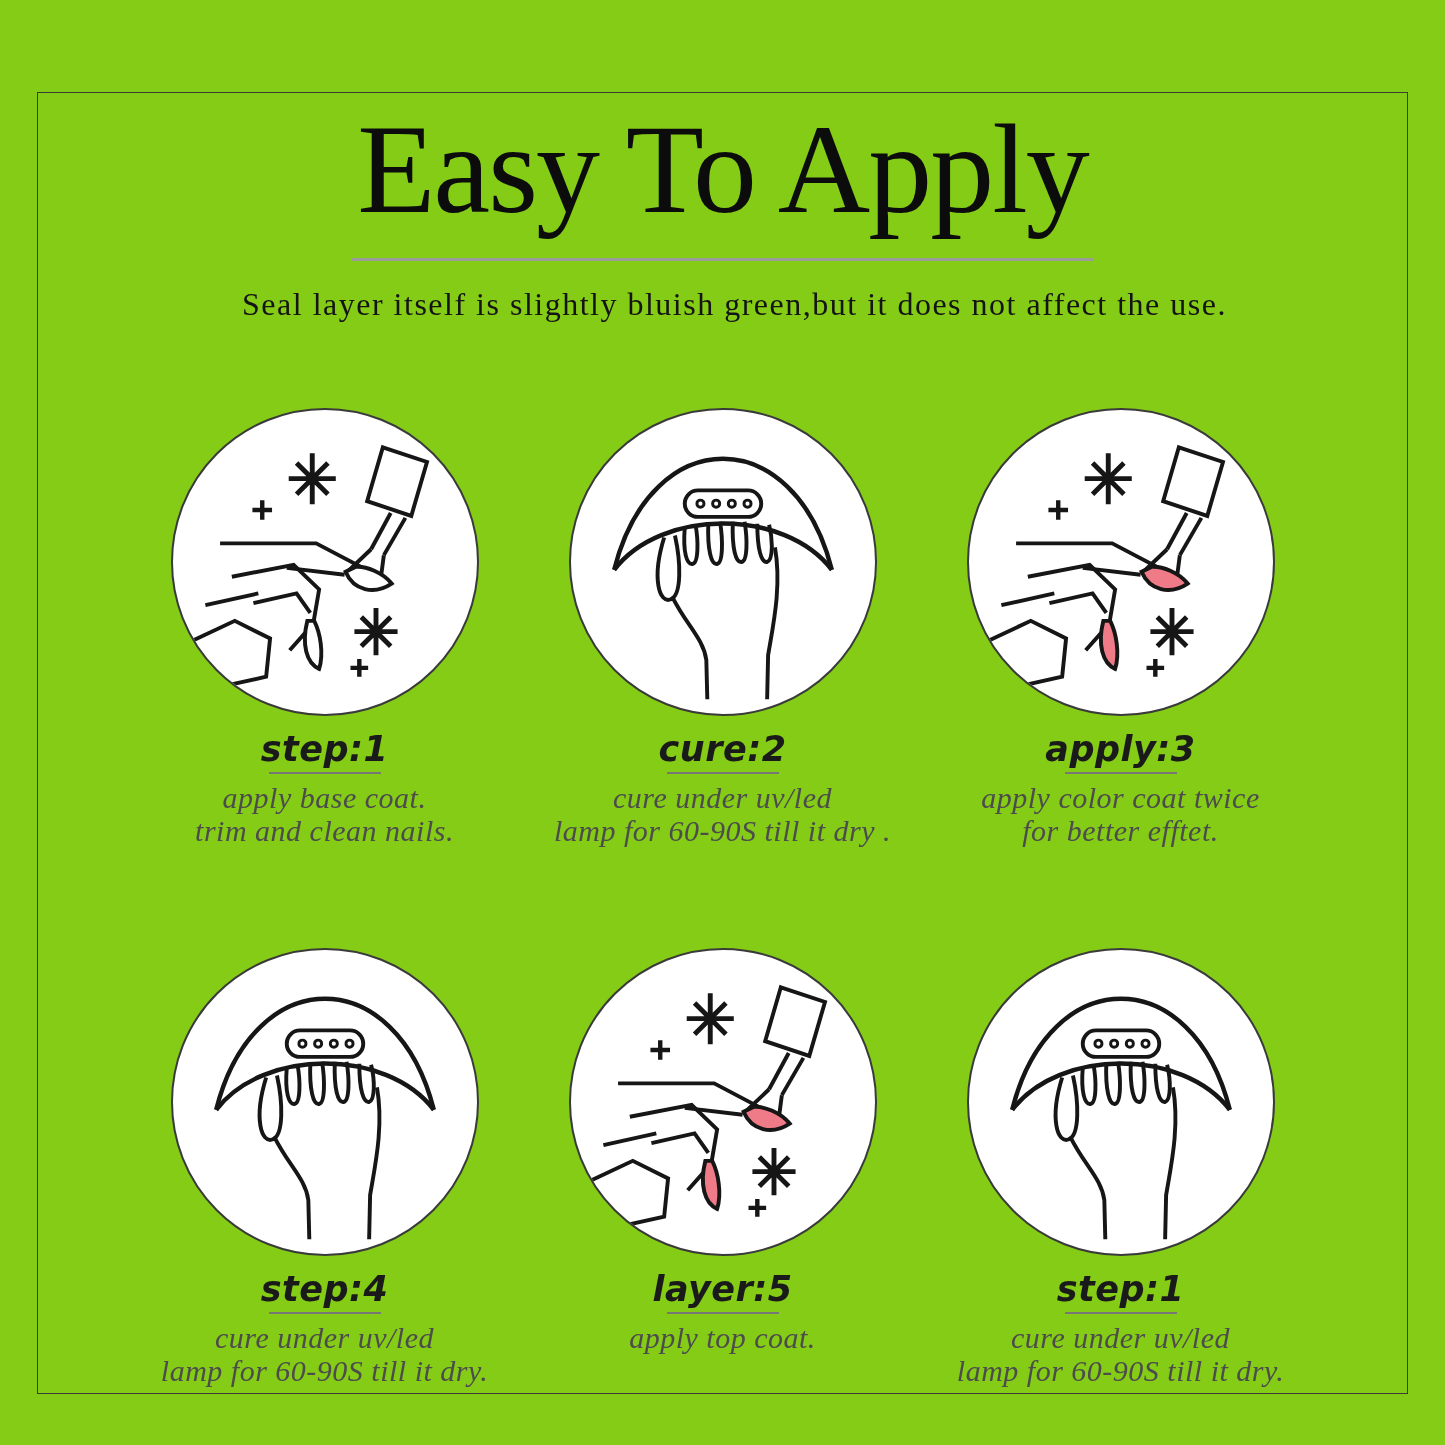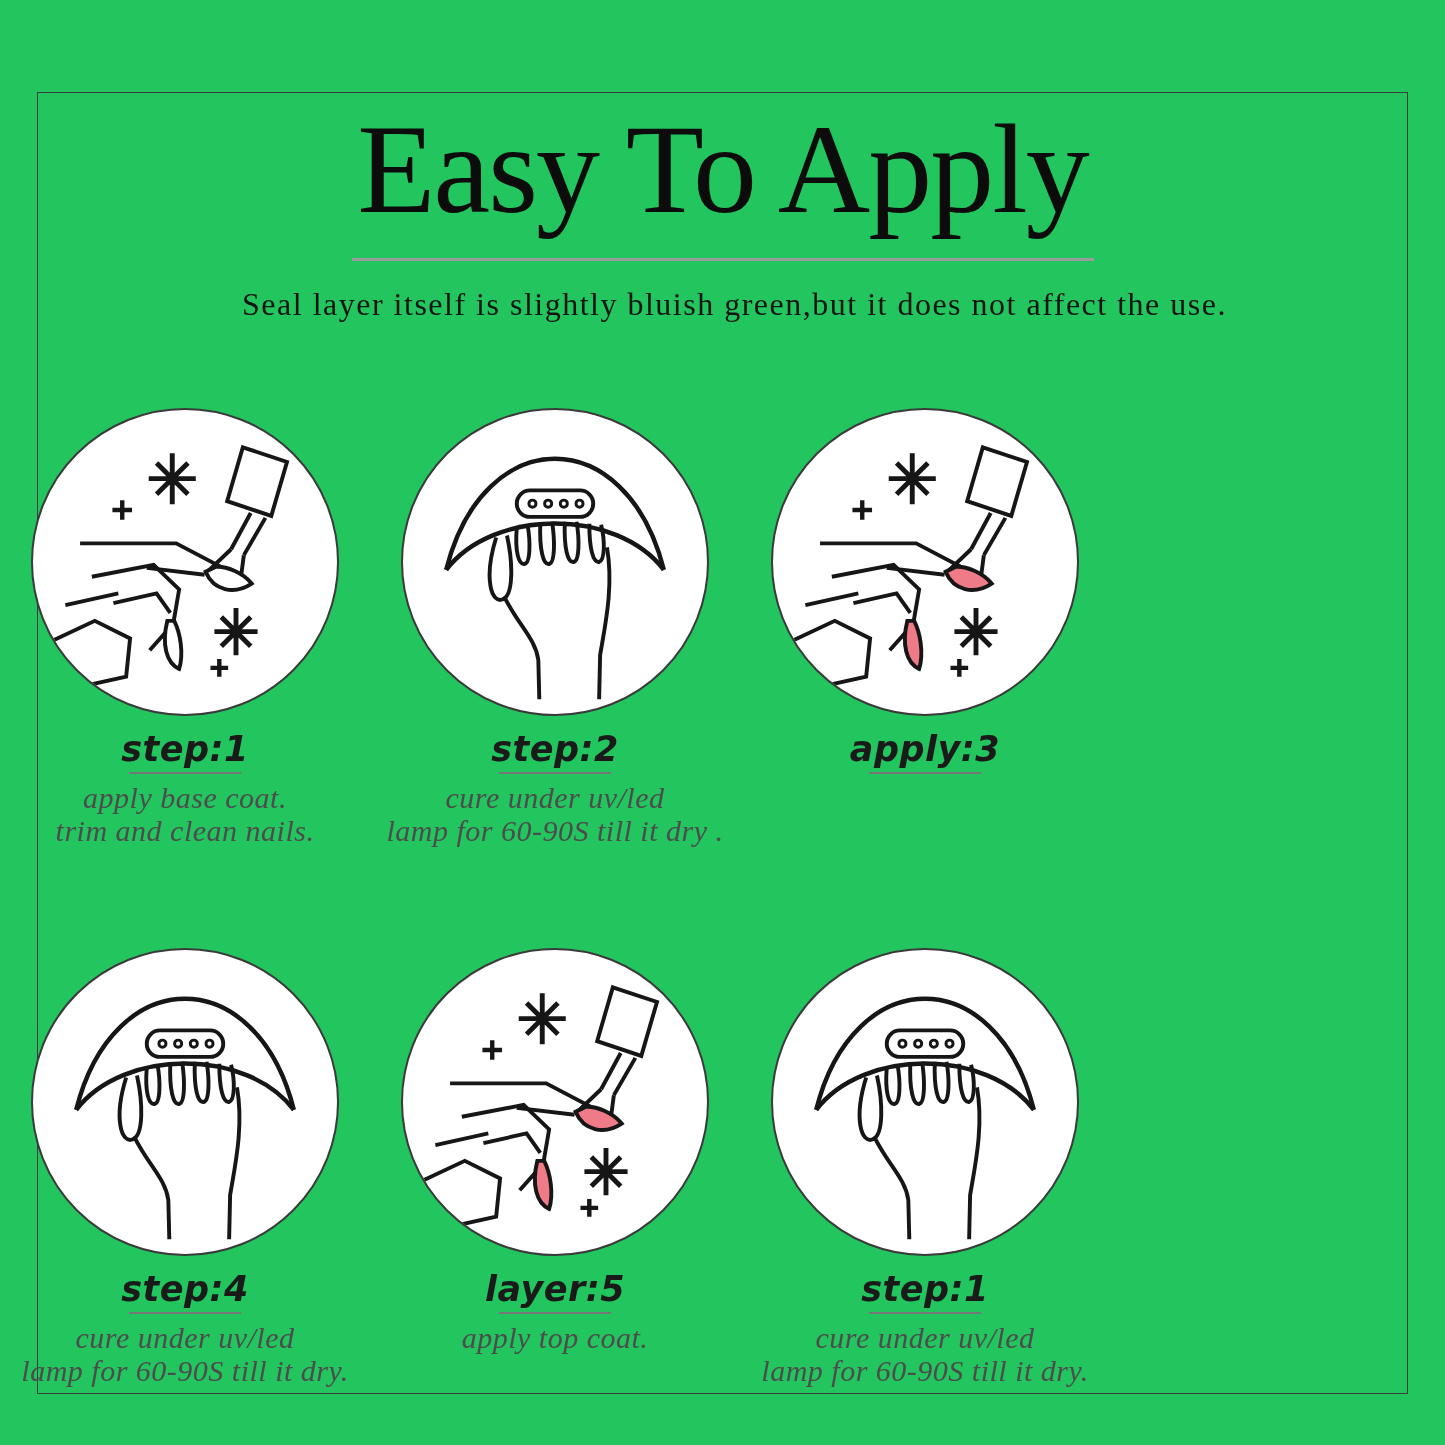--- a/index.html
+++ b/index.html
@@ -1,26 +1,26 @@
 <!DOCTYPE html>
 <html><head>
 <meta charset="utf-8">
 <style>
   html,body{margin:0;padding:0;background:#ffffff;}
   body{width:1445px;height:1445px;position:relative;font-family:"Liberation Serif",serif;color:#111;}
-  .page{position:absolute;inset:0;background:#22c55e;overflow:hidden;}
+  .page{position:absolute;inset:0;background:#84cc16;overflow:hidden;}
   .border-frame{position:absolute;left:37px;top:92px;width:1369px;height:1300px;border:1px solid #3c3c3c;}
   .title{position:absolute;top:98px;left:0;width:100%;text-align:center;margin:0;
          font-family:"Liberation Serif",serif;font-weight:400;font-size:128px;line-height:1.12;
          letter-spacing:-2px;color:#0c0c0c;}
   .title-divider{position:absolute;top:258px;left:50%;transform:translateX(-50%);
          width:742px;border-top:3px solid #9b9b9b;}
   .subtitle{position:absolute;top:274px;left:0;width:100%;text-align:center;margin:12px;
          font-size:32px;letter-spacing:1.5px;color:#141414;font-weight:400;}
-  .steps-row{position:absolute;left:0;width:100%;display:flex;}
+  .steps-row{position:absolute;left:0;width:100%;display:flex;justify-content:center;gap:28px;}
   .row-1{top:408px;}
   .row-2{top:948px;}
   .step{width:370px;display:flex;flex-direction:column;align-items:center;}
   .circle{width:308px;height:308px;border:2px solid #3a3a3a;border-radius:50%;
           box-sizing:border-box;background:#fff;overflow:hidden;}
   .circle svg{width:100%;height:100%;display:block;}
   .icon{color:#ffffff;} 
   .step-label{margin-top:14px;font-family:"DejaVu Sans",sans-serif;font-style:italic;
           font-weight:bold;font-size:35px;color:#1a1a1a;letter-spacing:0.5px;line-height:1.1;}
   .label-underline{width:112px;border-top:2px solid #777;margin-top:3px;}
@@ -102,35 +102,39 @@
         <div>apply base coat.</div>
         <div>trim and clean nails.</div>
       </div>
     </div>
     <div class="step">
       <div class="circle">
         <svg class="icon" viewBox="0 0 310 310">
             <use href="#icon-lamp"></use>
           </svg>
       </div>
-      <div class="step-label">step:2</div>
+      <div class="step-label">cure:2</div>
       <div class="label-underline"></div>
       <div class="step-desc">
         <div>cure under uv/led</div>
         <div>lamp for 60-90S till it dry .</div>
       </div>
     </div>
     <div class="step">
       <div class="circle">
         <svg class="icon colored" viewBox="0 0 310 310" style="color: rgb(238, 123, 135);">
             <use href="#icon-apply"></use>
           </svg>
       </div>
       <div class="step-label">apply:3</div>
       <div class="label-underline"></div>
+      <div class="step-desc">
+        <div>apply color coat twice</div>
+        <div>for better efftet.</div>
+      </div>
     </div>
   </div>
 
   <div class="steps-row row-2">
     <div class="step">
       <div class="circle">
         <svg class="icon" viewBox="0 0 310 310">
             <use href="#icon-lamp"></use>
           </svg>
       </div>

